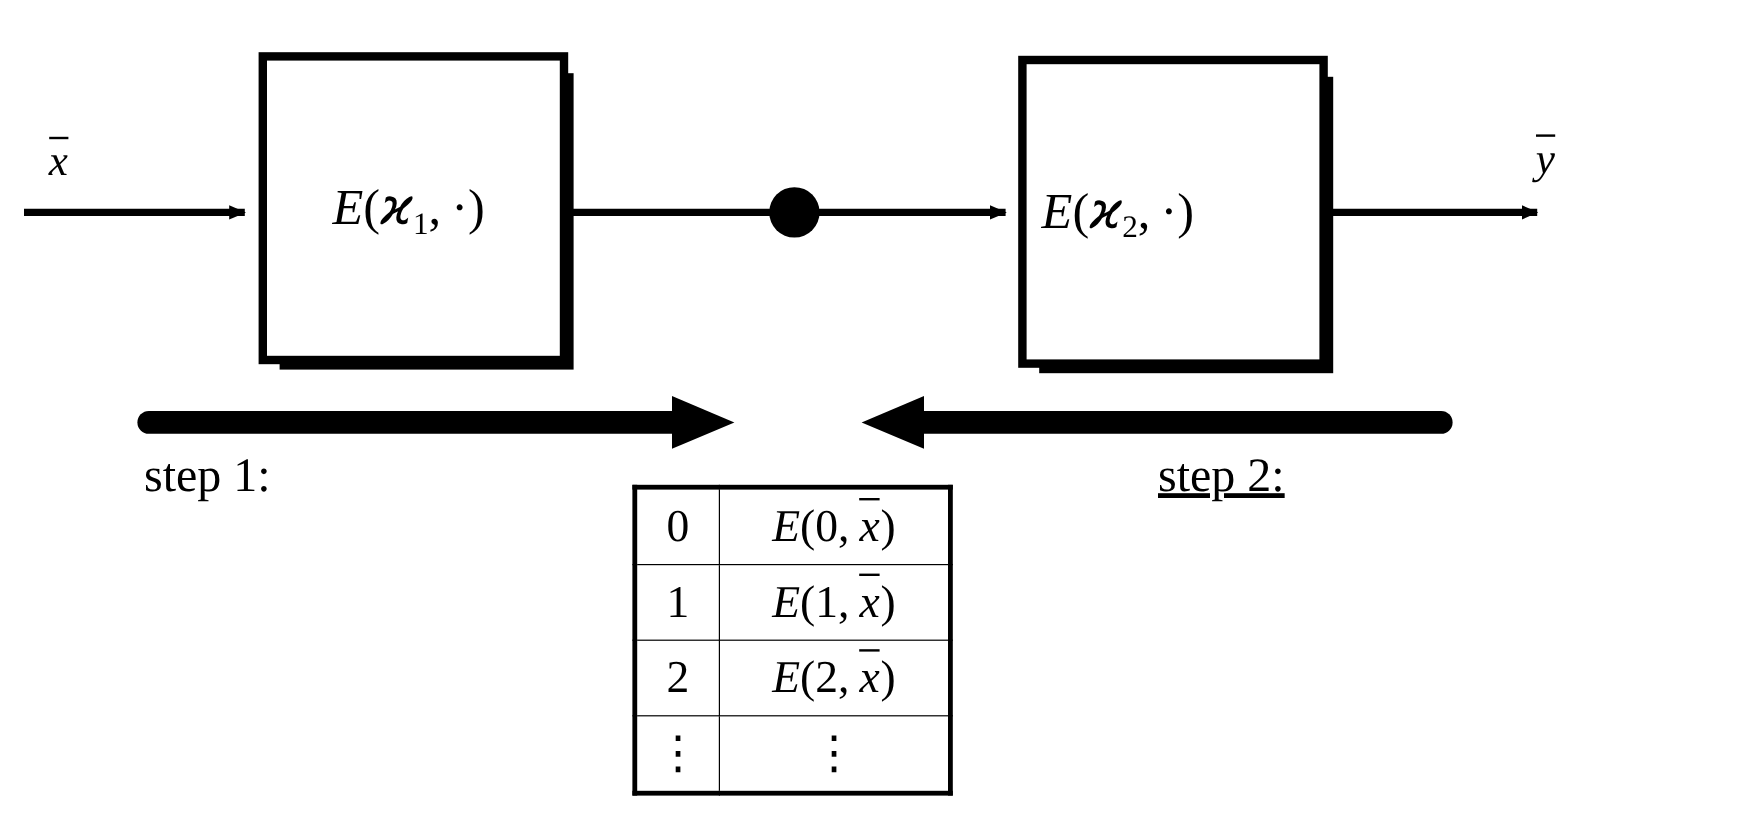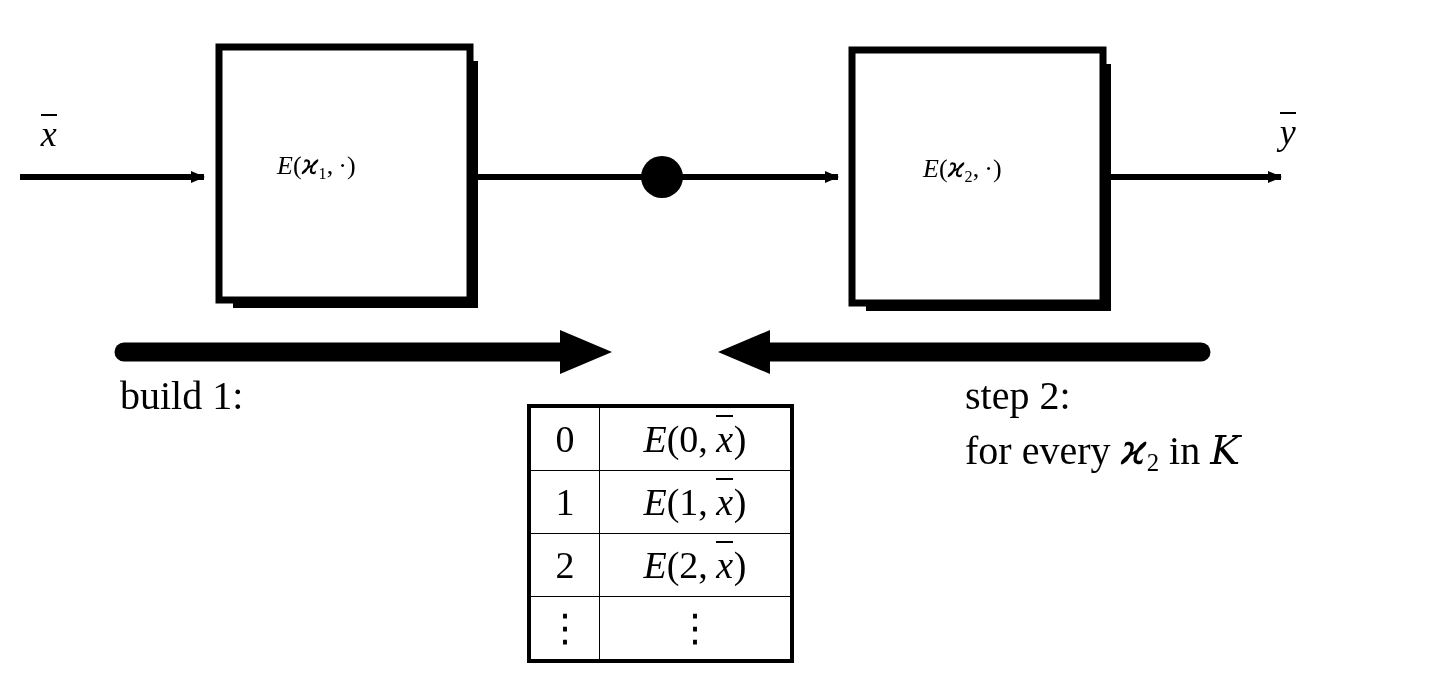--- a/index.html
+++ b/index.html
@@ -67,21 +67,21 @@
     min-height: 2px;
     background: #000;
   }
   .cal {
     font-family: "DejaVu Serif", serif;
     font-style: italic;
     font-weight: 400;
   }
   
   .box-label {
-    font-size: 26px;
+    font-size: 42px;
   }
   
   .io-label {
     font-size: 36px;
   }
   
   .caption {
     font-size: 40px;
     line-height: 1.38;
   }
@@ -151,31 +151,30 @@
   </div>
 
   <div class="lbl io-label" style="left:1279px; top:114px;">
     <span class="ovb"><span class="bar"></span>y</span>
   </div>
 
   <div class="lbl box-label" style="left:277px; top:152px;">
     <span class="mi">E</span><span class="mn">(</span><span class="kap">ϰ</span><span class="sub">1</span><span class="mn">, ·)</span>
   </div>
 
-  <div class="lbl box-label" style="left:923px; top:155px;">
+  <div class="lbl box-label" style="left:868px; top:155px;">
     <span class="mi">E</span><span class="mn">(</span><span class="kap">ϰ</span><span class="sub">2</span><span class="mn">, ·)</span>
   </div>
 
   <div class="lbl caption" style="left:120px; top:368px;">
-    <span class="line">build 1:</span>
+    <span class="line">step 1:</span>
   </div>
 
-  <div class="lbl caption" style="left:965px; top:368px;">
+  <div class="lbl caption" style="left:965px; top:368px;text-decoration:underline;">
     <span class="line">step 2:</span>
-    <span class="line">for every&nbsp;<span class="kap">ϰ</span><span class="sub">2</span>&nbsp;in&nbsp;<span class="cal">K</span></span>
   </div>
 
   <table class="lut" style="left:527px; top:404px;">
     <tbody>
       <tr>
         <td class="k-col">0</td>
         <td class="v-col"><span class="mi">E</span><span class="mn">(0, </span><span class="ovb"><span class="bar"></span>x</span><span class="mn">)</span></td>
       </tr>
       <tr>
         <td class="k-col">1</td>

